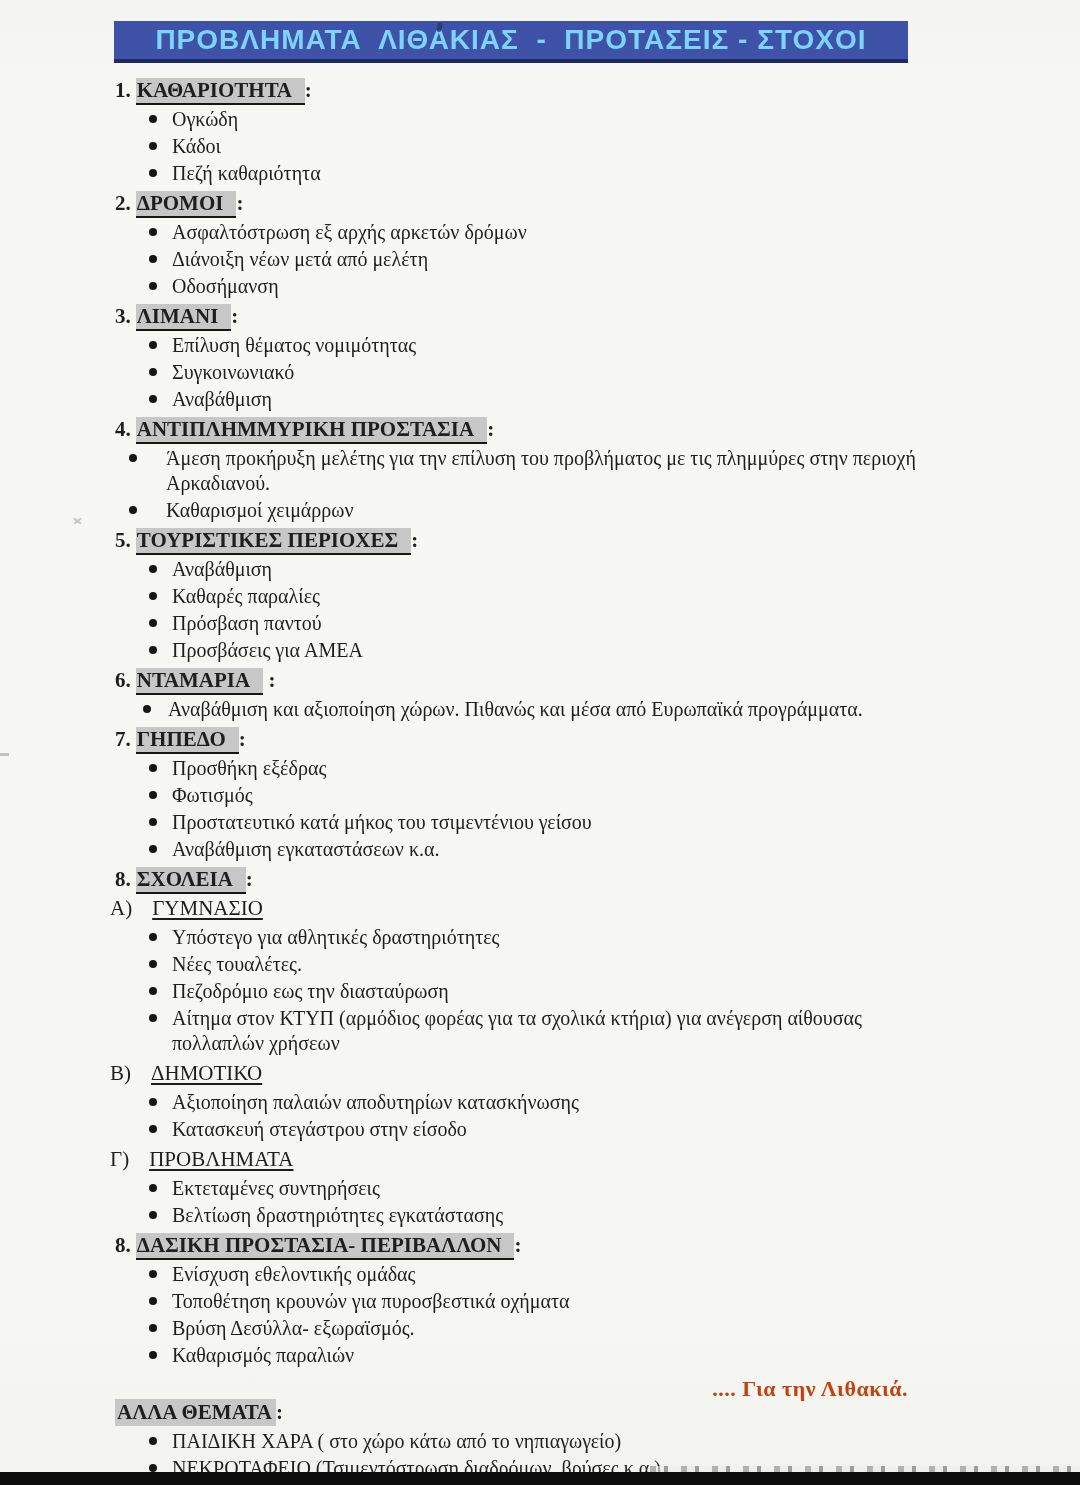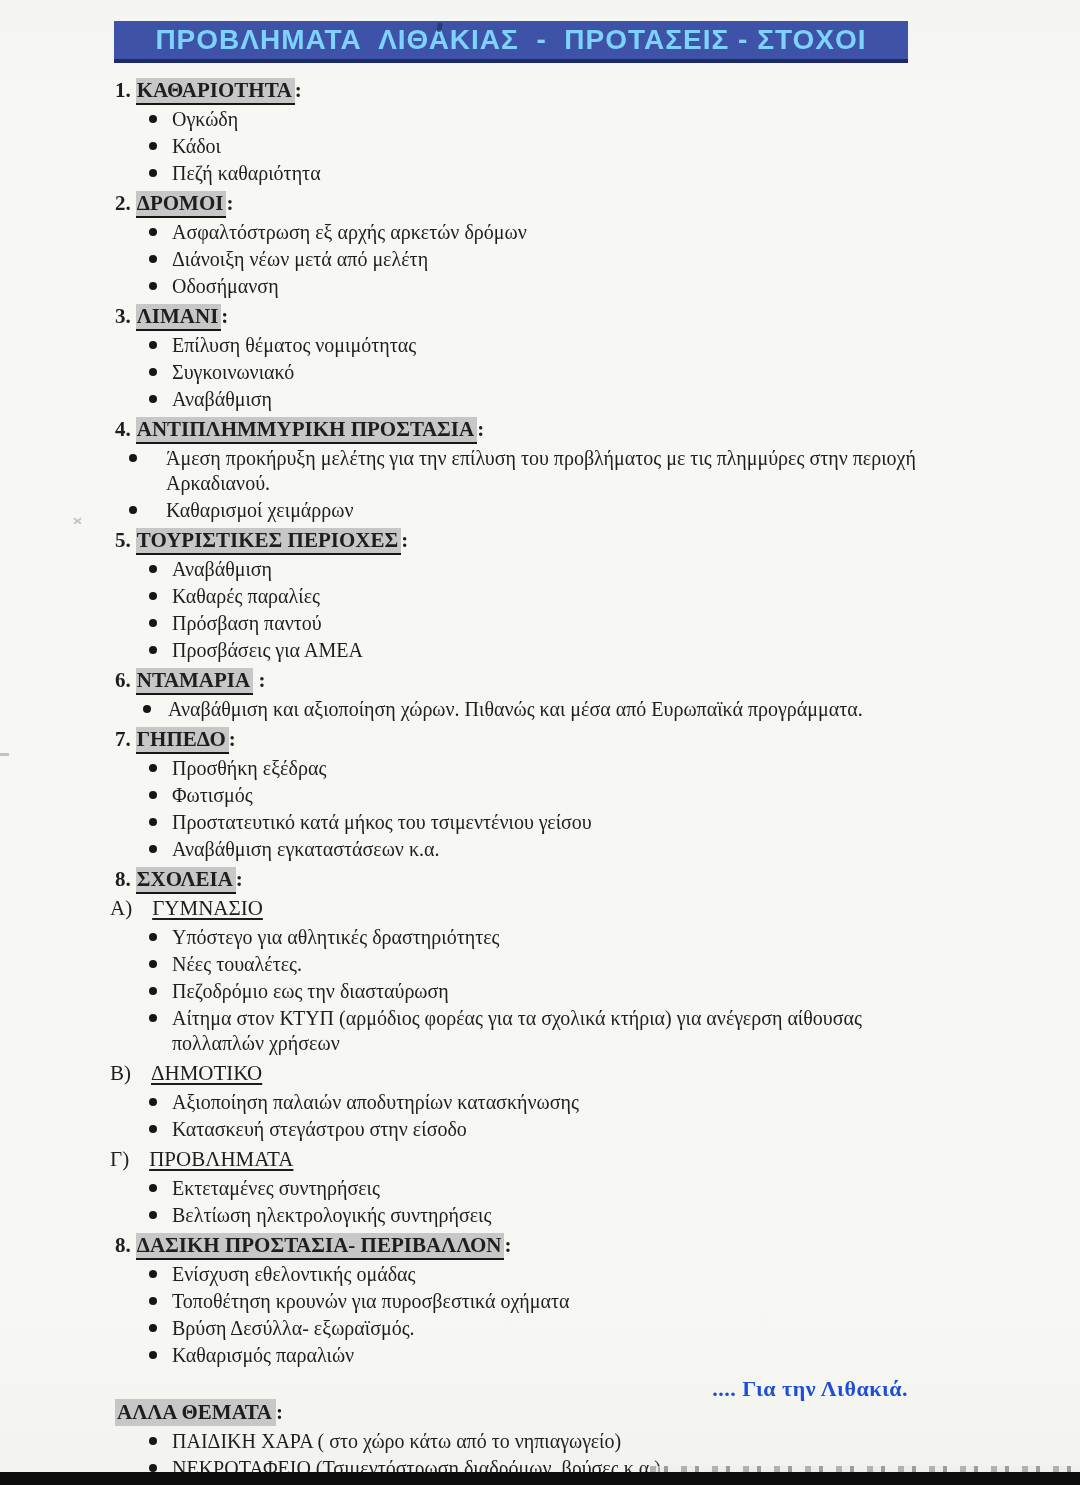--- a/index.html
+++ b/index.html
@@ -17,38 +17,38 @@
     color:#7dd3fc;letter-spacing:1px;white-space:pre;overflow:hidden;
   }
   .comma-artifact{
     position:absolute;left:437px;top:23px;width:5px;height:9px;
     background:#27346f;border-radius:0 0 4px 4px;transform:rotate(12deg);opacity:.8;
   }
   
   .content{position:absolute;left:115px;top:74px;width:812px;}
   .sec{font-size:21px;font-weight:bold;line-height:26px;margin:3px 0 3px 0;}
   .sec .num{margin-right:5px;}
-  .sec .t{background:#c7c7c7;padding:0 3px 1px 1px;border-bottom:2.5px solid #161616;}
+  .sec .t{background:#c7c7c7;padding:0 13px 1px 1px;border-bottom:2.5px solid #161616;}
   .sec.plain{margin-top:2px;}
   .sec.plain .t{border-bottom:none;padding:1px 4px 2px 2px;}
   .sub{font-size:21px;line-height:26px;margin:3px 0 3px -5px;font-weight:normal;}
   .sub .lbl{margin-right:6px;}
   .sub .t{text-decoration:underline;text-decoration-thickness:1.5px;text-underline-offset:3px;margin-left:14px;}
   .li{display:flex;align-items:flex-start;margin-left:34px;line-height:25px;font-size:20px;padding:1px 0;}
   .li .dot{flex:none;width:8px;height:8px;border-radius:50%;background:#161616;margin:8px 15px 0 0;}
   .li .txt{max-width:752px;}
   .li.loose{margin-left:14px;}
   .li.loose .dot{margin-right:29px;}
   .li.semi{margin-left:28px;}
   .li.semi .dot{margin-right:17px;}
   .spacer{height:28px;}
   
   .footer{
     position:absolute;top:1376px;right:172px;
-    font-size:22px;font-weight:bold;color:#1d4ed8;letter-spacing:.5px;
+    font-size:22px;font-weight:bold;color:#c2410c;letter-spacing:.5px;
     font-family:"Liberation Serif",serif;
   }
   
   .scan-bottom-bar{position:absolute;left:0;bottom:0;width:1080px;height:13px;background:#0d0d0d;}
   .scan-bottom-texture{
     position:absolute;right:0;bottom:13px;width:430px;height:6px;opacity:.65;
     background:repeating-linear-gradient(90deg,#8f8f8d 0 6px,#e9e9e6 6px 14px,#6f6f6d 14px 18px,#efefec 18px 31px);
   }
   .scan-x{position:absolute;left:73px;top:516px;width:9px;height:9px;opacity:.45;}
   .scan-x::before,.scan-x::after{
@@ -179,21 +179,21 @@
       <span class="dot"></span>
       <span class="txt">Κατασκευή στεγάστρου στην είσοδο</span>
     </div>
     <div class="sub"><span class="lbl">Γ)</span><span class="t">ΠΡΟΒΛΗΜΑΤΑ</span></div>
     <div class="li">
       <span class="dot"></span>
       <span class="txt">Εκτεταμένες συντηρήσεις</span>
     </div>
     <div class="li">
       <span class="dot"></span>
-      <span class="txt">Βελτίωση ηλεκτρολογικής συντηρήσεις</span>
+      <span class="txt">Βελτίωση δραστηριότητες εγκατάστασης</span>
     </div>
     <div class="sec"><span class="num">8.</span><span class="t">ΔΑΣΙΚΗ ΠΡΟΣΤΑΣΙΑ- ΠΕΡΙΒΑΛΛΟΝ</span><span class="colon">:</span></div>
     <div class="li">
       <span class="dot"></span>
       <span class="txt">Ενίσχυση εθελοντικής ομάδας</span>
     </div>
     <div class="li">
       <span class="dot"></span>
       <span class="txt">Τοποθέτηση κρουνών για πυροσβεστικά οχήματα</span>
     </div>

